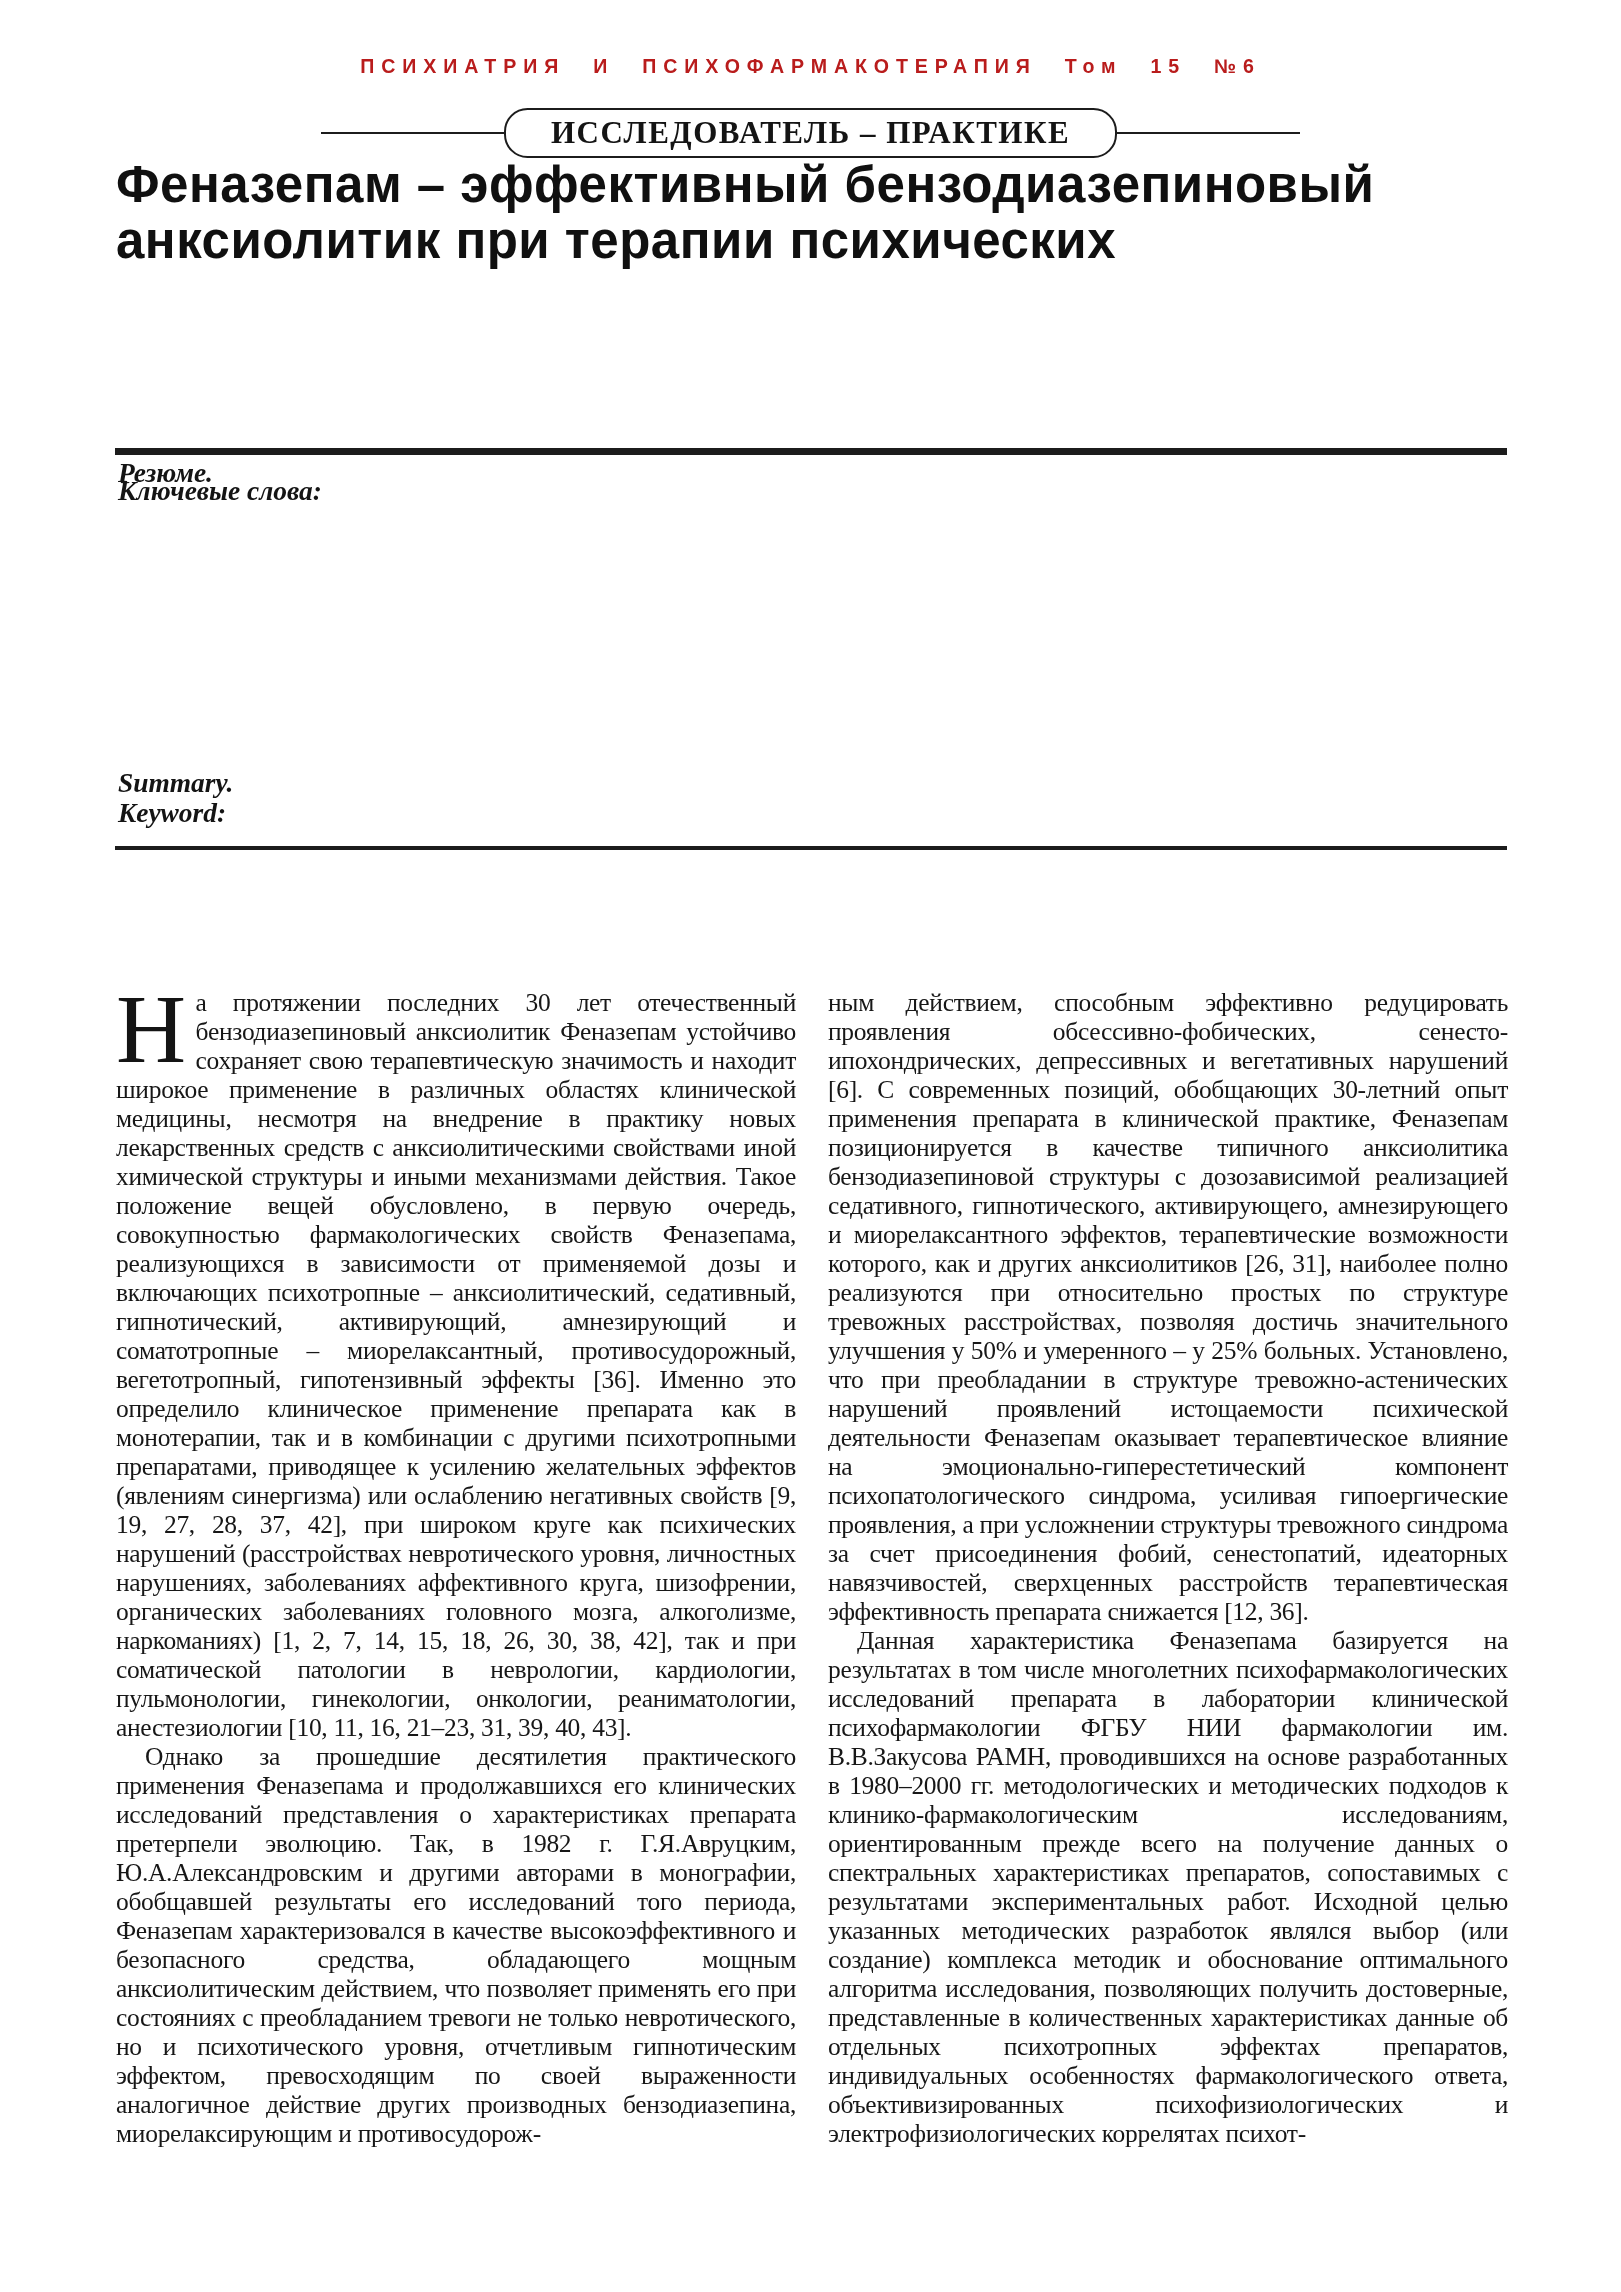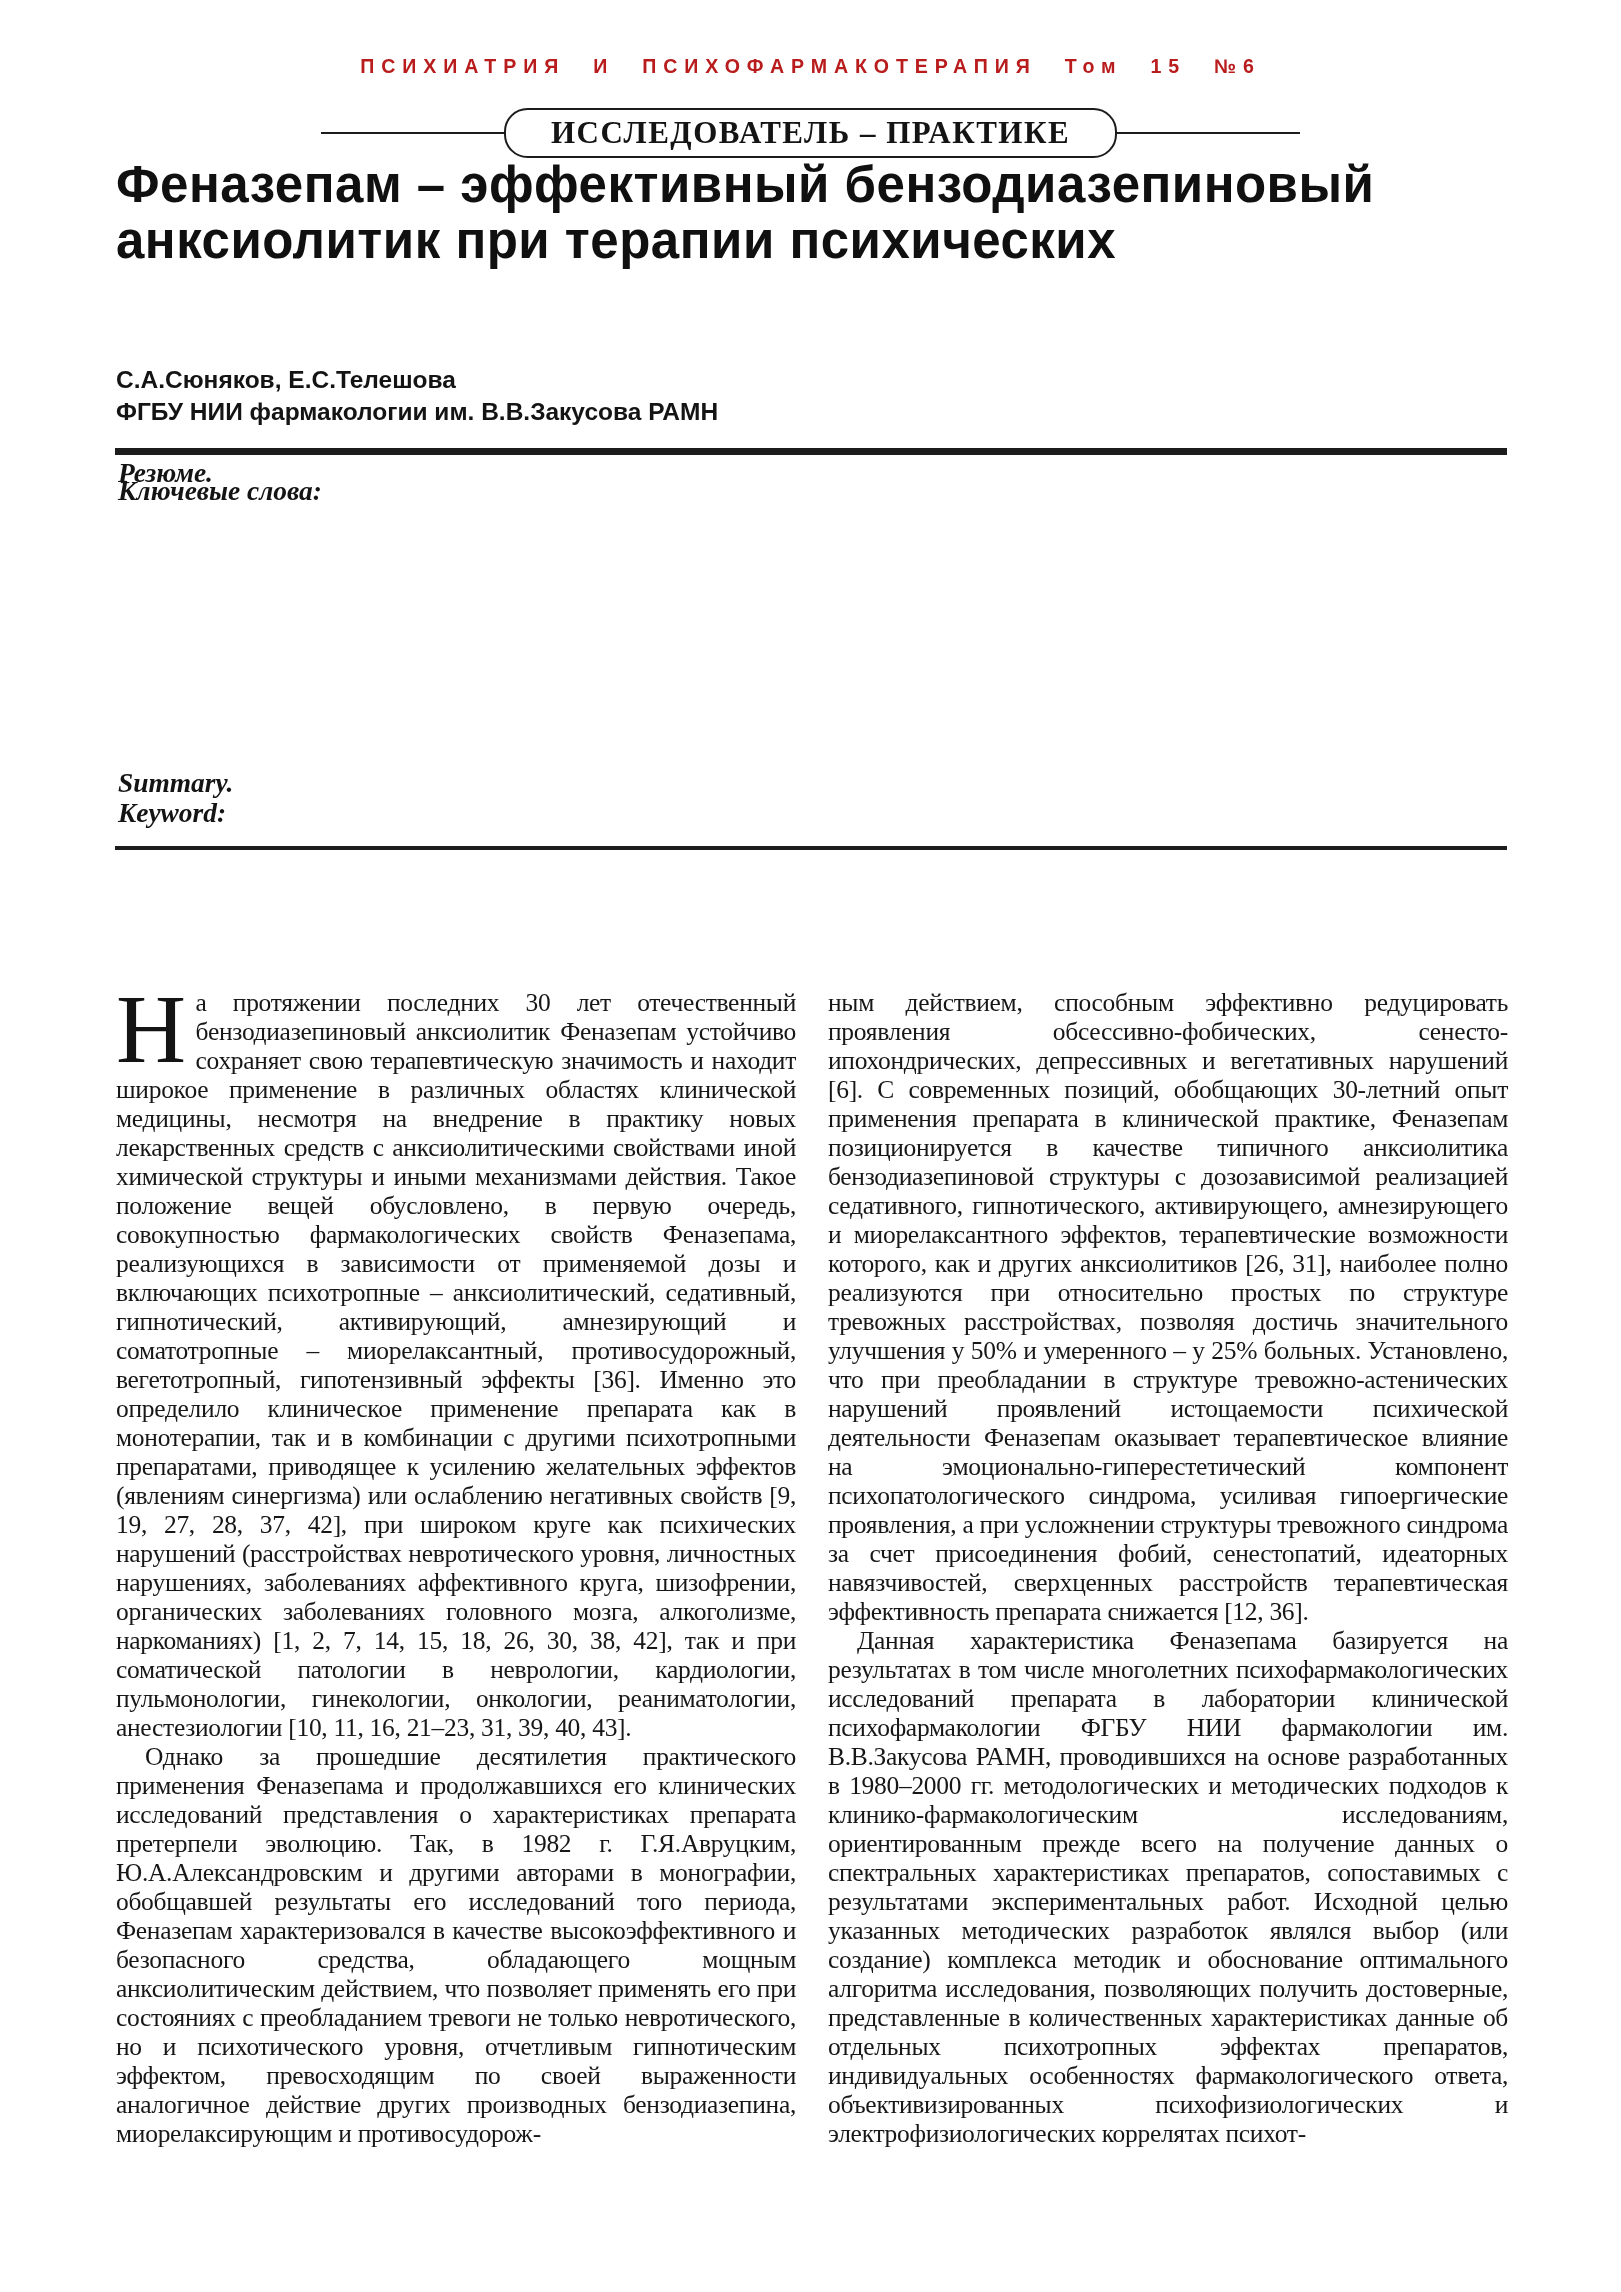--- a/index.html
+++ b/index.html
@@ -145,24 +145,20 @@
       <span class="pill-text">ИССЛЕДОВАТЕЛЬ – ПРАКТИКЕ</span>
     </span>
     <span class="banner-line"></span>
   </div>
 
   <h1 class="title" style="margin:0;">
     <div>Феназепам – эффективный бензодиазепиновый</div>
     <div>анксиолитик при терапии психических</div>
   </h1>
 
-  <div class="authors-block">
-    <div>С.А.Сюняков, Е.С.Телешова</div>
-    <div>ФГБУ НИИ фармакологии им. В.В.Закусова РАМН</div>
-  </div>
 
   <div class="rule thick"></div>
 
   <div class="abs-label lbl-resume">Резюме.</div>
   <div class="abs-label lbl-keywords">Ключевые слова:</div>
   <div class="abs-label lbl-summary">Summary.</div>
   <div class="abs-label lbl-keyword">Keyword:</div>
 
   <div class="rule thin"></div>
 

